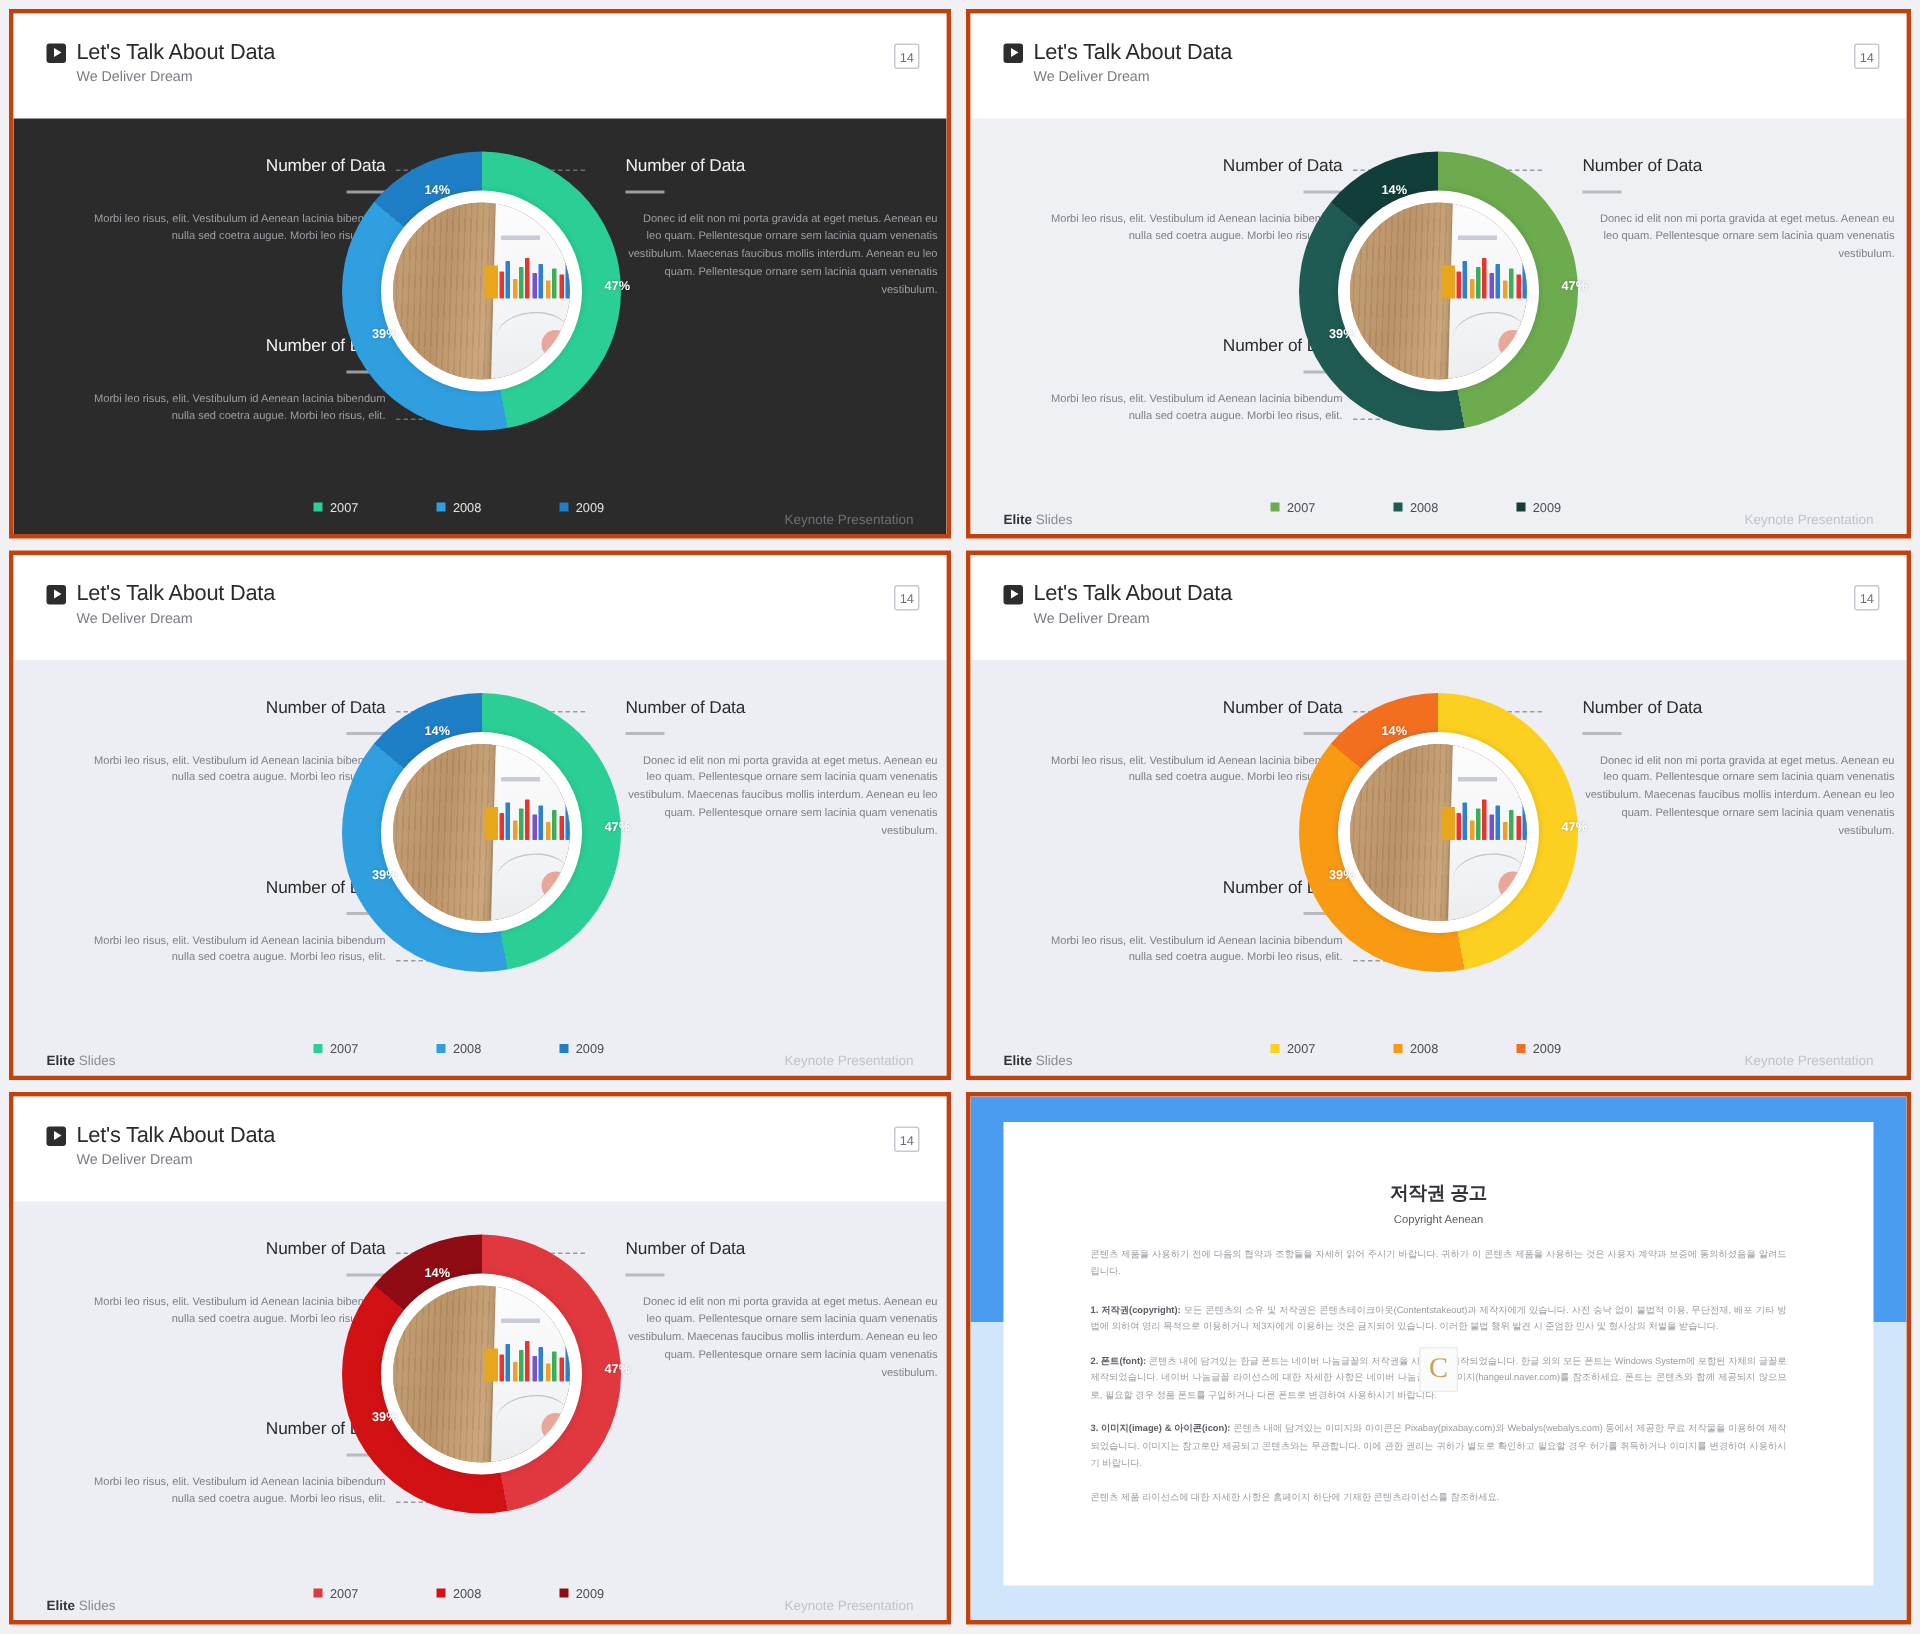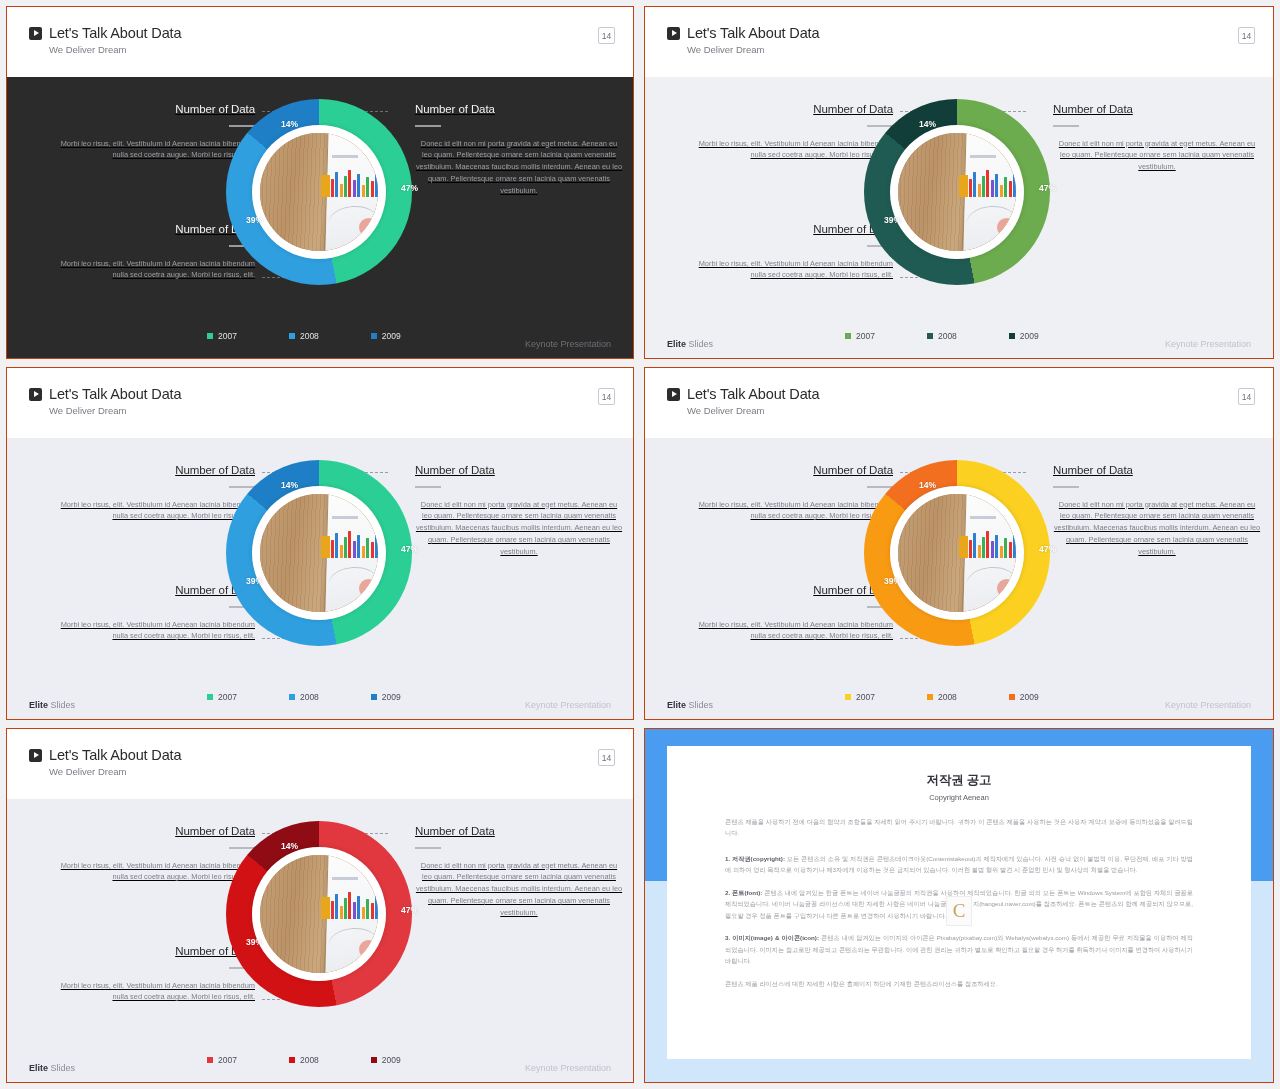--- a/index.html
+++ b/index.html
@@ -13,21 +13,21 @@
   .page {
     position: relative;
     width: 1280px; height: 1089px;
     background: #f1f1f4;
   }
 
   
   .slide {
     position: absolute;
     background: #ffffff;
-    border: 1px solid #c2410c;
+    border: 3px solid #c2410c;
     overflow: hidden;
   }
   .slide.s1 { left: 6px;  top: 6px;   width: 628px; height: 353px; }
   .slide.s2 { left: 644px;top: 6px;   width: 630px; height: 353px; }
   .slide.s3 { left: 6px;  top: 367px; width: 628px; height: 353px; }
   .slide.s4 { left: 644px;top: 367px; width: 630px; height: 353px; }
   .slide.s5 { left: 6px;  top: 728px; width: 628px; height: 355px; }
   .slide.s6 { left: 644px;top: 728px; width: 630px; height: 355px; }
 
   
@@ -80,21 +80,20 @@
     height: 282px;
   }
   .body.dark  { background: #2b2b2b; }
   .body.light { background: #eff0f4; }
   .body.light2{ background: #eceef3; }
 
   
   .col {
     position: absolute;
     width: 208px;
-    text-decoration: underline;
   }
   .col.left  { left: 40px; }
   .col.right { left: 408px; }
   .col.r1 { top: 26px; }
   .col.r2 { top: 146px; }
 
   .col-title {
     font-size: 11.5px;
     color: #2b2b2b;
     letter-spacing: -0.1px;
@@ -109,21 +108,21 @@
   }
   .dark .rule { background: #9a9aa0; }
   .col.left .rule { margin-left: auto; }
   .col-body {
     font-size: 7.4px;
     line-height: 1.62;
     color: #7e7e88;
   }
   .dark .col-body { color: #9e9ea6; }
   .col.left .col-body { text-align: right; }
-  .col.right .col-body { text-align: center; }
+  .col.right .col-body { text-align: right; }
 
   
   .conn {
     position: absolute;
     border-top: 1px dashed #9b9ba5;
   }
   .conn.v { border-top: none; border-left: 1px dashed #9b9ba5; }
   .dark .conn { border-color: #6d6d74; }
 
   
@@ -253,20 +252,21 @@
     left: 22px; top: 17px; right: 22px; bottom: 23px;
     background: #ffffff;
     padding: 26px 58px 0 58px;
   }
   .cp-title {
     text-align: center;
     font-size: 12.5px;
     font-weight: bold;
     color: #33333b;
     letter-spacing: -0.2px;
+    margin-top: 13px;
   }
   .cp-sub {
     text-align: center;
     font-size: 7.5px;
     color: #5a5a63;
     margin-top: 4px;
   }
   .cp-para {
     font-size: 6.2px;
     line-height: 1.85;

